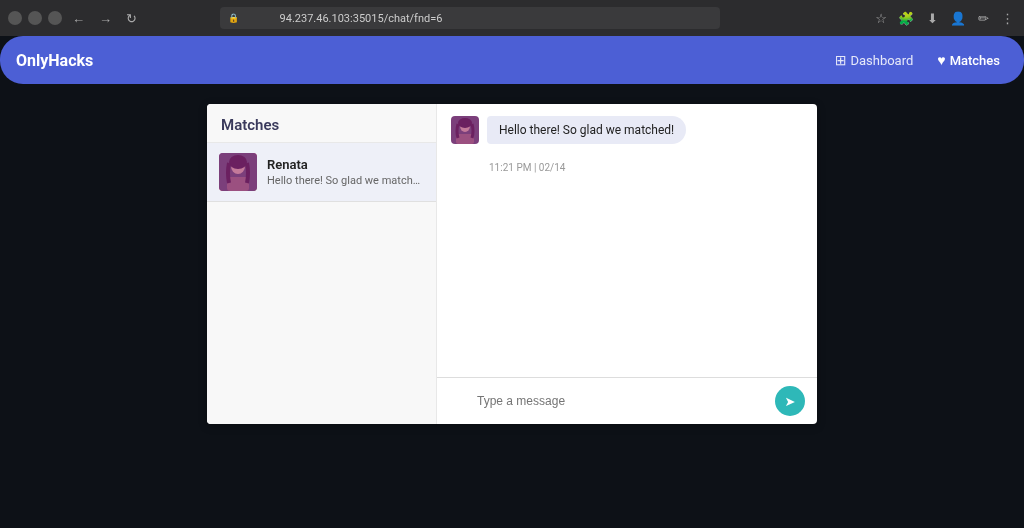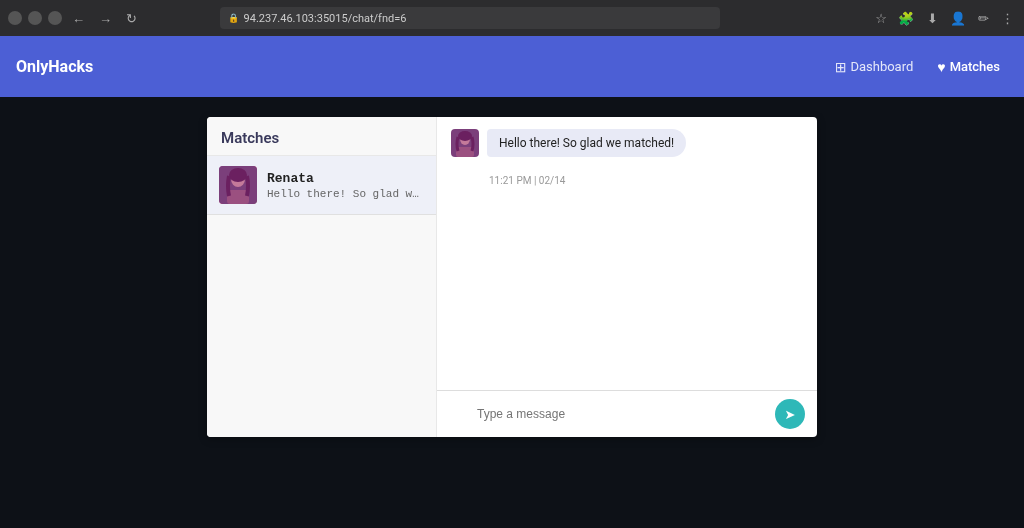--- a/index.html
+++ b/index.html
@@ -53,20 +53,21 @@
       height: 22px;
       display: flex;
       align-items: center;
       padding: 0 8px;
       gap: 4px;
       margin: 0 auto;
     }
     .address-text {
       font-size: 11px;
       color: #ccc;
+      margin-left: 36px;
     }
     .lock-icon {
       color: #aaa;
       font-size: 9px;
     }
     .browser-actions {
       display: flex;
       align-items: center;
       gap: 8px;
       margin-left: auto;
@@ -76,24 +77,25 @@
       border: none;
       color: #aaa;
       cursor: pointer;
       font-size: 13px;
       padding: 2px;
     }
 
     
     .navbar {
       background: #4c5fd5;
-      height: 61px;
+      height: 48px;
       display: flex;
       align-items: center;
       padding: 16px 16px;
+      border-radius: 23px;
     }
     .navbar-brand {
       color: white;
       font-weight: 700;
       font-size: 16px;
       flex: 1;
     }
     .navbar-links {
       display: flex;
       align-items: center;
@@ -180,21 +182,20 @@
       width: 100%;
       height: 100%;
       background: linear-gradient(135deg, #9b4d96 0%, #c44b8a 40%, #e06060 70%, #8b6060 100%);
       display: flex;
       align-items: flex-end;
       justify-content: center;
     }
     .match-info {
       flex: 1;
       min-width: 0;
-      font-family: Liberation Mono, monospace;
     }
     .match-name {
       font-size: 13px;
       font-weight: 600;
       color: #222;
       margin-bottom: 2px;
     }
     .match-preview {
       font-size: 11px;
       color: #666;

